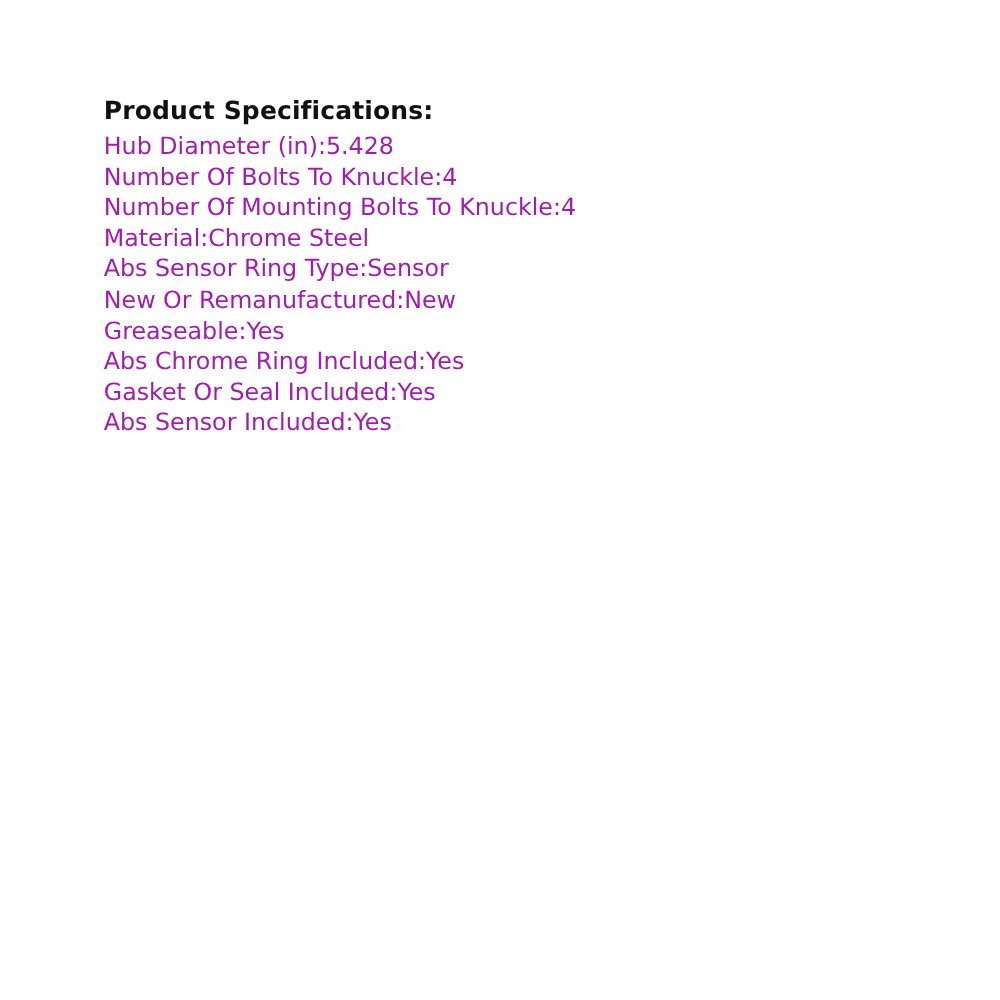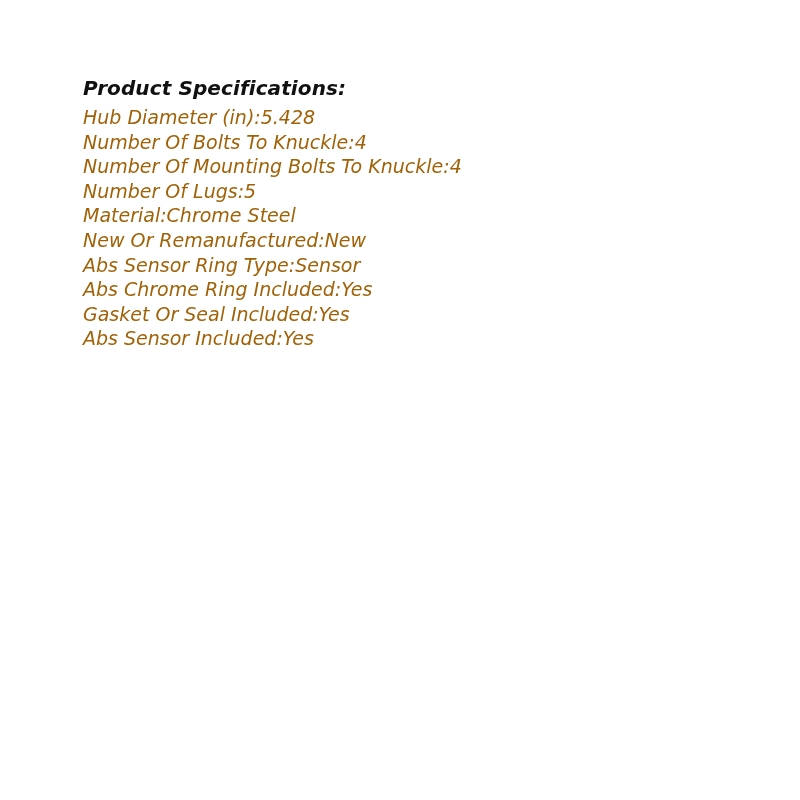--- a/index.html
+++ b/index.html
@@ -12,21 +12,20 @@
     background: #ffffff;
     font-family: "DejaVu Sans", sans-serif;
     color: #1a1a1a;
     overflow: hidden;
   }
   .page {
     position: relative;
     width: 788px;
     height: 800px;
     box-sizing: border-box;
-    font-style: italic;
   }
   .spec-block {
     position: absolute;
     left: 83px;
     top: 76px;
     width: 660px;
   }
   .spec-title {
     font-size: 20px;
     font-weight: bold;
@@ -36,21 +35,21 @@
     letter-spacing: 0.1px;
   }
   .spec-list {
     list-style: none;
     margin: 0;
     padding: 0;
   }
   .spec-row {
     font-size: 19px;
     line-height: 24.6px;
-    color: #a16207;
+    color: #a21caf;
     white-space: nowrap;
   }
   .spec-label,
   .spec-value {
     display: inline;
   }
 </style>
 </head>
 <body>
 
@@ -61,30 +60,30 @@
       <li class="spec-row">
         <span class="spec-label">Hub Diameter (in):</span><span class="spec-value">5.428</span>
       </li>
       <li class="spec-row">
         <span class="spec-label">Number Of Bolts To Knuckle:</span><span class="spec-value">4</span>
       </li>
       <li class="spec-row">
         <span class="spec-label">Number Of Mounting Bolts To Knuckle:</span><span class="spec-value">4</span>
       </li>
       <li class="spec-row">
-        <span class="spec-label">Number Of Lugs:</span><span class="spec-value">5</span>
+        <span class="spec-label">Material:</span><span class="spec-value">Chrome Steel</span>
       </li>
       <li class="spec-row">
-        <span class="spec-label">Material:</span><span class="spec-value">Chrome Steel</span>
+        <span class="spec-label">Abs Sensor Ring Type:</span><span class="spec-value">Sensor</span>
       </li>
       <li class="spec-row">
         <span class="spec-label">New Or Remanufactured:</span><span class="spec-value">New</span>
       </li>
       <li class="spec-row">
-        <span class="spec-label">Abs Sensor Ring Type:</span><span class="spec-value">Sensor</span>
+        <span class="spec-label">Greaseable:</span><span class="spec-value">Yes</span>
       </li>
       <li class="spec-row">
         <span class="spec-label">Abs Chrome Ring Included:</span><span class="spec-value">Yes</span>
       </li>
       <li class="spec-row">
         <span class="spec-label">Gasket Or Seal Included:</span><span class="spec-value">Yes</span>
       </li>
       <li class="spec-row">
         <span class="spec-label">Abs Sensor Included:</span><span class="spec-value">Yes</span>
       </li>

